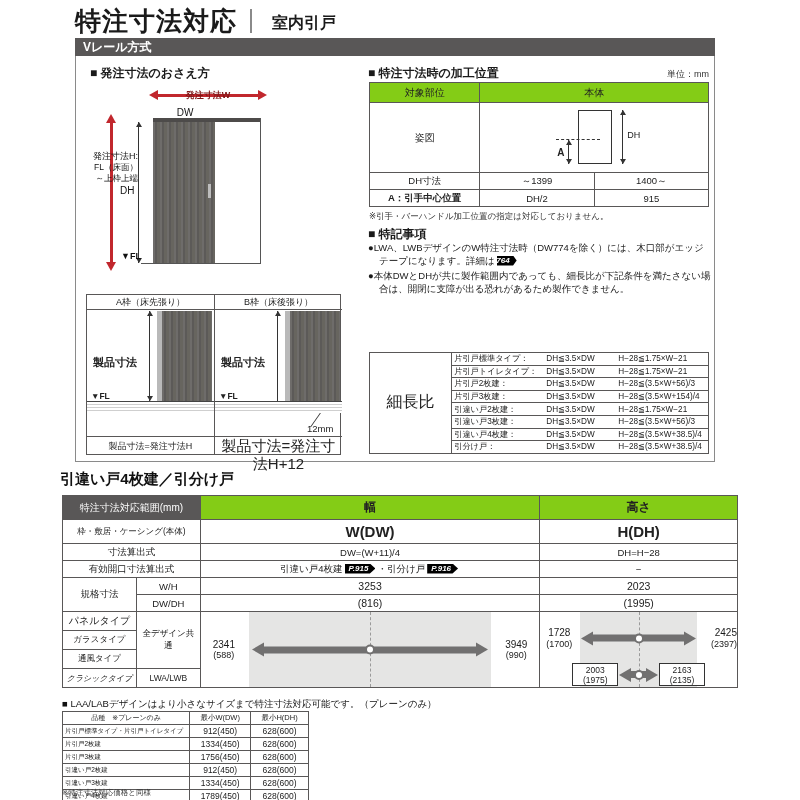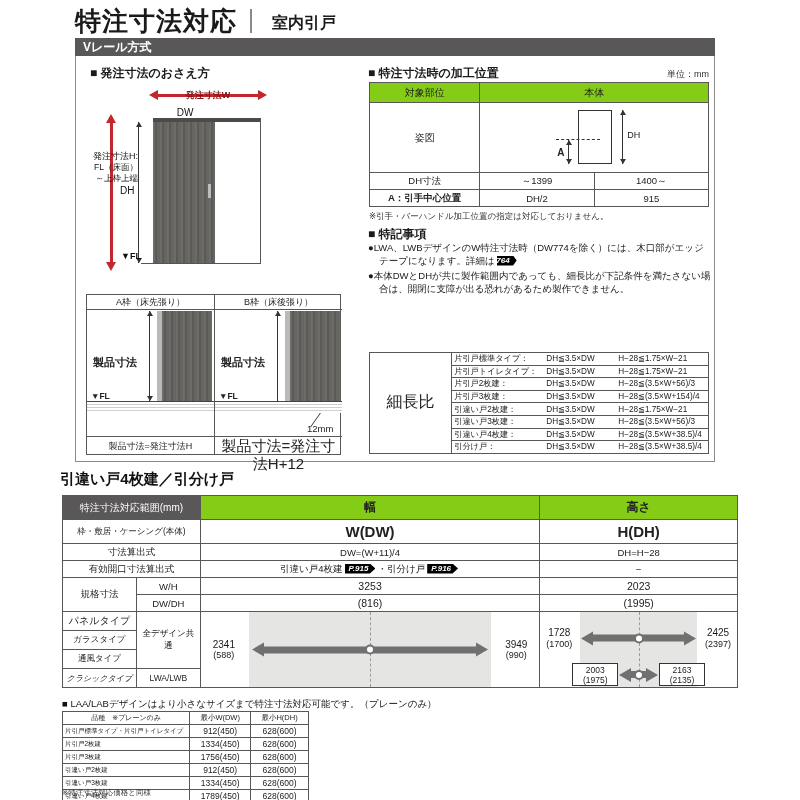--- a/index.html
+++ b/index.html
@@ -282,21 +282,21 @@
       <td rowspan="4" style="position:relative; padding:0;">
         <div class="range-band" style="left:40px; right:40px;"></div>
         <div class="dash-v" style="left:50%;"></div>
         <div class="abs num-main" style="left:0; top:26px; width:38px; transform:translateY(-50%); text-align:center;">
           <div>1728</div>
           <div class="num-sub">(1700)</div>
         </div>
         <div class="range-arrow" style="left:52px; right:52px; top:26px; transform:translateY(-50%);">
               <span class="range-dot"></span>
             </div>
-        <div class="abs num-main" style="right:0; top:26px; width:38px; transform:translateY(-50%); text-align:center;">
+        <div class="abs num-main" style="right:0; top:26px; width:38px; transform:translateY(-50%); text-align:right;">
           <div>2425</div>
           <div class="num-sub">(2397)</div>
         </div>
 
         <div class="abs" style="left:32px; bottom:1px; width:46px; height:23px; background:#fff; border:1px solid #333; font-size:8.5px; line-height:1.2; text-align:center; padding-top:1px;">
           <div>2003</div>
           <div>(1975)</div>
         </div>
         <div class="range-arrow" style="left:90px; right:90px; bottom:9px;">
               <span class="range-dot"></span>

